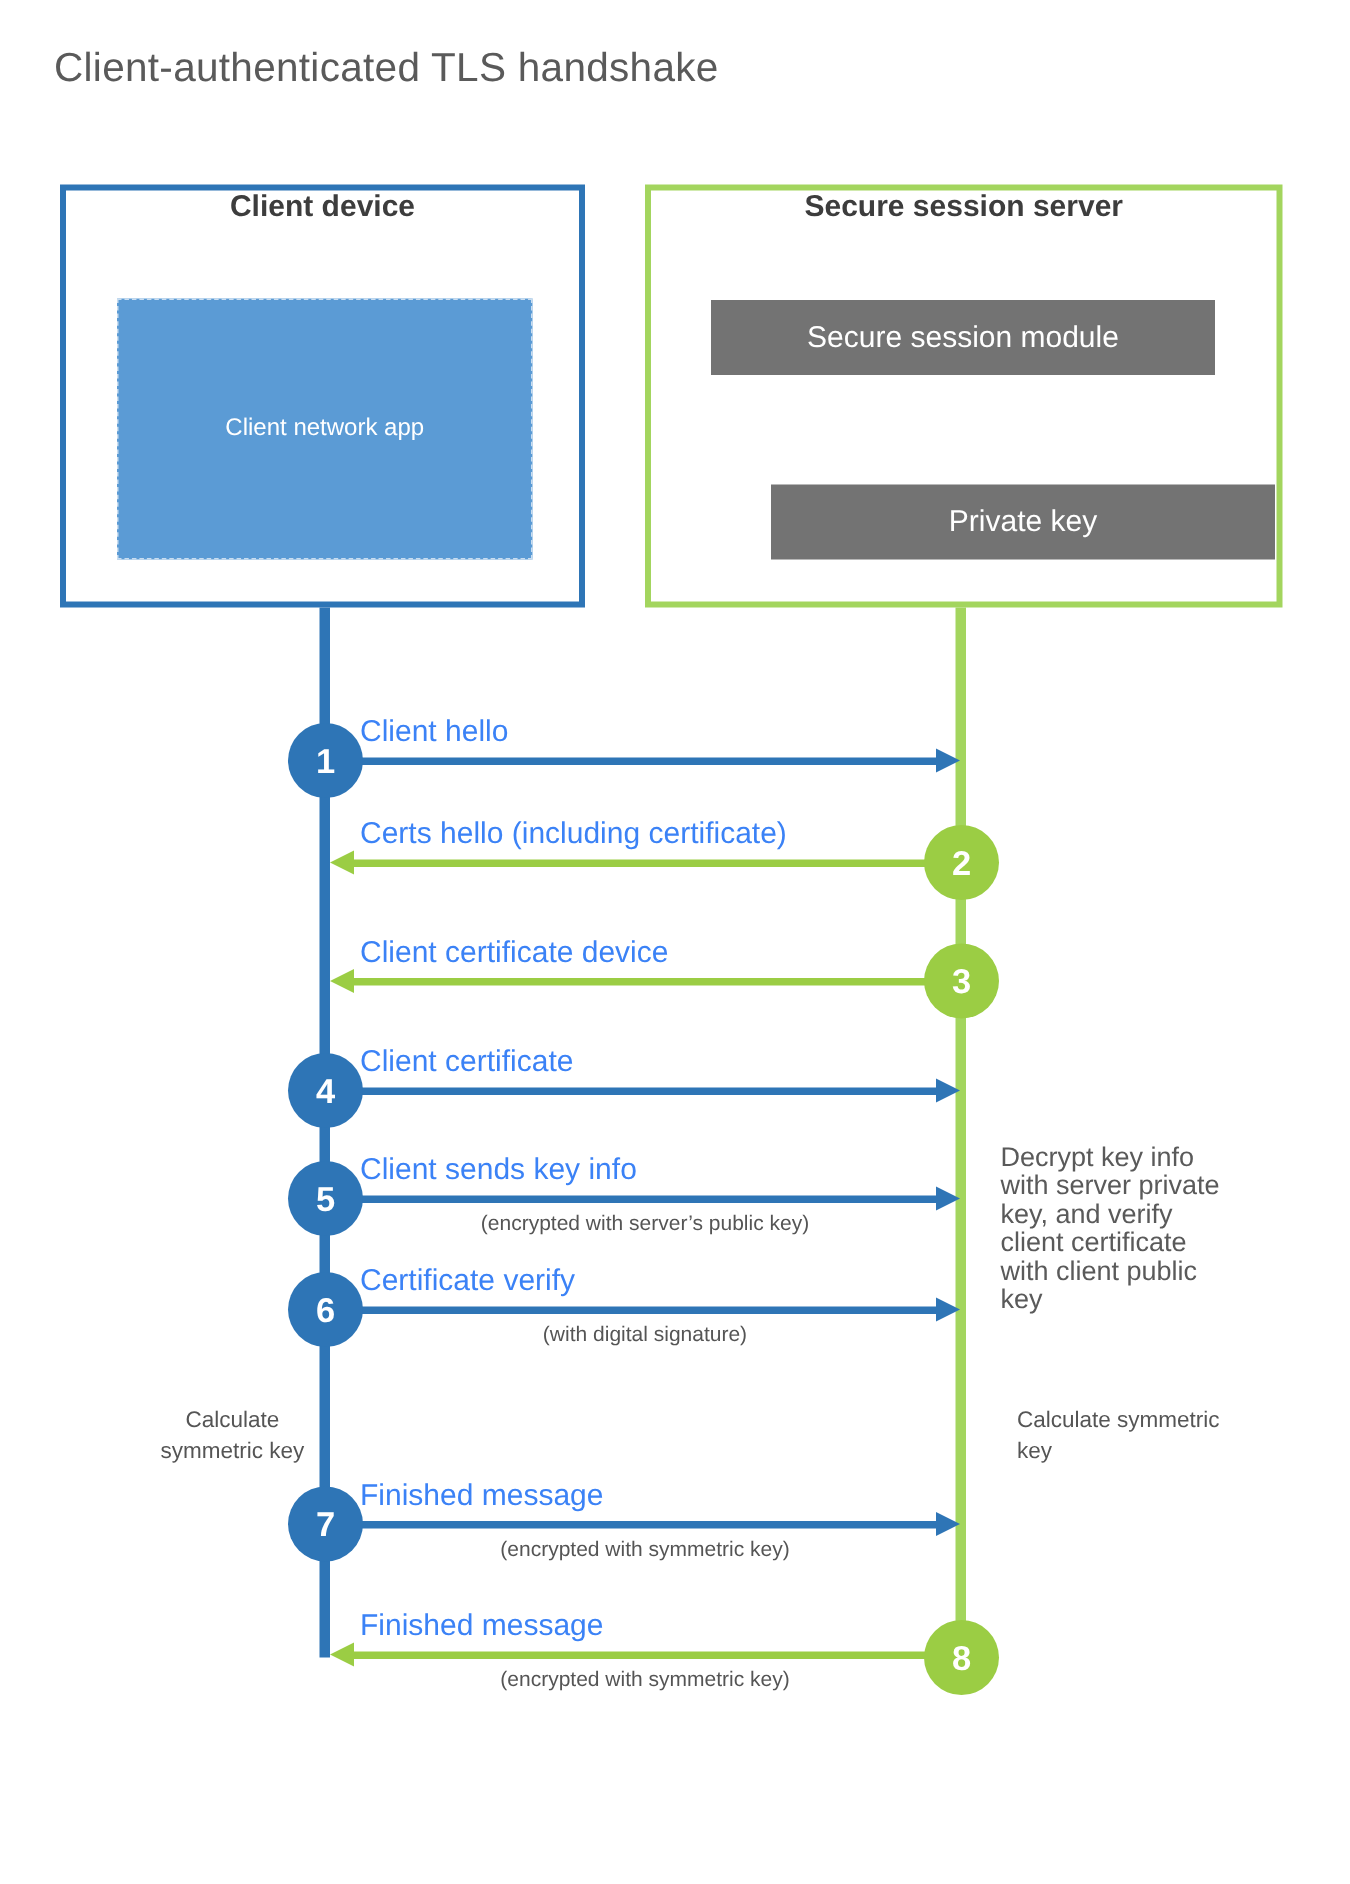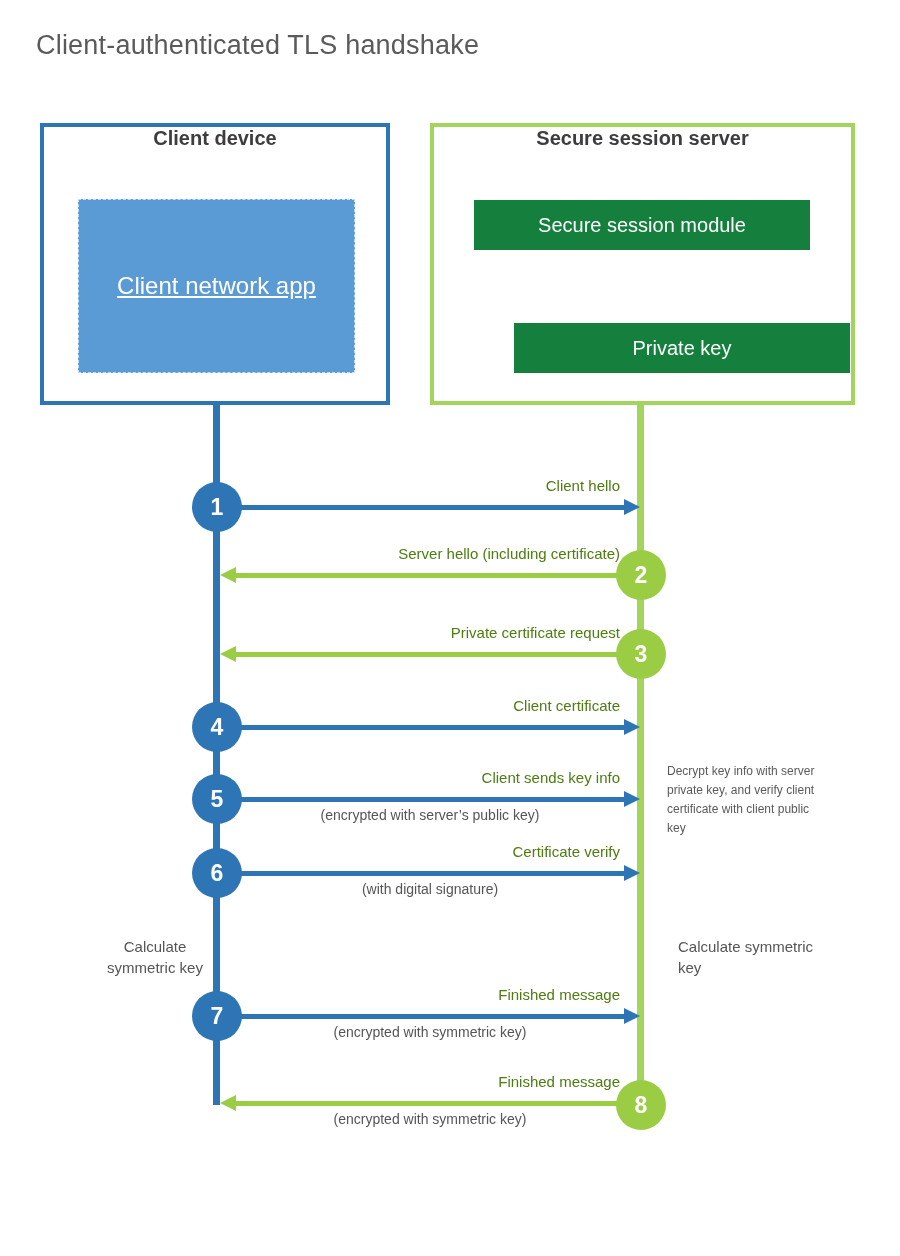--- a/index.html
+++ b/index.html
@@ -14,23 +14,23 @@
   
   .actor-box{position:absolute;box-sizing:border-box;background:#ffffff;}
   .actor-box.blue{border:4px solid #2e75b6;}
   .actor-box.green{border:4px solid #a3d55e;}
   .actor-title{text-align:center;font-size:20px;font-weight:700;color:#3d3d3d;}
   .app-box{
     position:absolute;left:78px;top:199px;width:277px;height:174px;background:#5b9bd5;
     border:1px dashed #c9ddf0;box-sizing:border-box;
     display:flex;align-items:center;justify-content:center;
   }
-  .app-box span{display:block;width:210px;text-align:center;color:#ffffff;font-size:24px;line-height:1.4;text-decoration:underline;}
+  .app-box span{display:block;width:210px;text-align:center;color:#ffffff;font-size:16px;line-height:1.4;}
   .module-bar{
-    position:absolute;left:474px;width:336px;height:50px;background:#15803d;
+    position:absolute;left:474px;width:336px;height:50px;background:#737373;
     color:#ffffff;font-size:20px;text-align:center;line-height:50px;
   }
   
   .lifeline{position:absolute;width:7px;}
   .lifeline.blue{background:#2e75b6;}
   .lifeline.green{background:#a3d55e;}
   
   .circle{
     position:absolute;width:50px;height:50px;border-radius:50%;
     display:flex;align-items:center;justify-content:center;
@@ -38,33 +38,33 @@
   }
   .circle.blue{background:#2e75b6;}
   .circle.green{background:#9bcd44;}
   .shaft{position:absolute;height:5px;}
   .shaft.blue{background:#2e75b6;}
   .shaft.green{background:#9bcd44;}
   .head{position:absolute;width:0;height:0;border-top:8px solid transparent;border-bottom:8px solid transparent;}
   .head.right{border-left:16px solid #2e75b6;}
   .head.left{border-right:16px solid #9bcd44;}
   .msg-label{
-    position:absolute;left:240px;width:380px;text-align:right;
-    font-size:15px;color:#4d7c0f;
+    position:absolute;left:240px;width:380px;text-align:left;
+    font-size:20px;color:#3b82f6;
   }
   .msg-sub{
     position:absolute;left:240px;width:380px;text-align:center;
     font-size:14px;color:#555555;
   }
   .calc-label{position:absolute;font-size:15px;color:#555555;line-height:1.4;}
   .calc-label.left{left:90px;top:936px;width:130px;text-align:center;}
   .calc-label.right{left:678px;top:936px;width:150px;text-align:left;}
   .server-note{
     position:absolute;left:667px;top:762px;width:160px;
-    font-size:12px;line-height:19px;color:#5a5a5a;
+    font-size:18px;line-height:19px;color:#5a5a5a;
   }
 </style>
 </head>
 <body>
 
 <div class="canvas">
 
   <div class="page-title">Client-authenticated TLS handshake</div>
 
   <div class="actor-box blue" style="left:40px;top:123px;width:350px;height:282px;">
@@ -84,28 +84,28 @@
   <div class="lifeline green" style="left:637px;top:405px;height:700px;"></div>
 
   <div>
     <div class="msg-label" style="top:477px;">Client hello</div>
     <div class="shaft blue" style="left:238px;top:505px;width:386px;"></div>
     <div class="head right" style="left:624px;top:499px;"></div>
     <div class="circle blue" style="left:192px;top:482px;">1</div>
   </div>
 
   <div>
-    <div class="msg-label" style="top:545px;">Server hello (including certificate)</div>
+    <div class="msg-label" style="top:545px;">Certs hello (including certificate)</div>
     <div class="shaft green" style="left:236px;top:573px;width:384px;"></div>
     <div class="head left" style="left:220px;top:567px;"></div>
     <div class="circle green" style="left:616px;top:550px;">2</div>
   </div>
 
   <div>
-    <div class="msg-label" style="top:624px;">Private certificate request</div>
+    <div class="msg-label" style="top:624px;">Client certificate device</div>
     <div class="shaft green" style="left:236px;top:652px;width:384px;"></div>
     <div class="head left" style="left:220px;top:646px;"></div>
     <div class="circle green" style="left:616px;top:629px;">3</div>
   </div>
 
   <div>
     <div class="msg-label" style="top:697px;">Client certificate</div>
     <div class="shaft blue" style="left:238px;top:725px;width:386px;"></div>
     <div class="head right" style="left:624px;top:719px;"></div>
     <div class="circle blue" style="left:192px;top:702px;">4</div>

